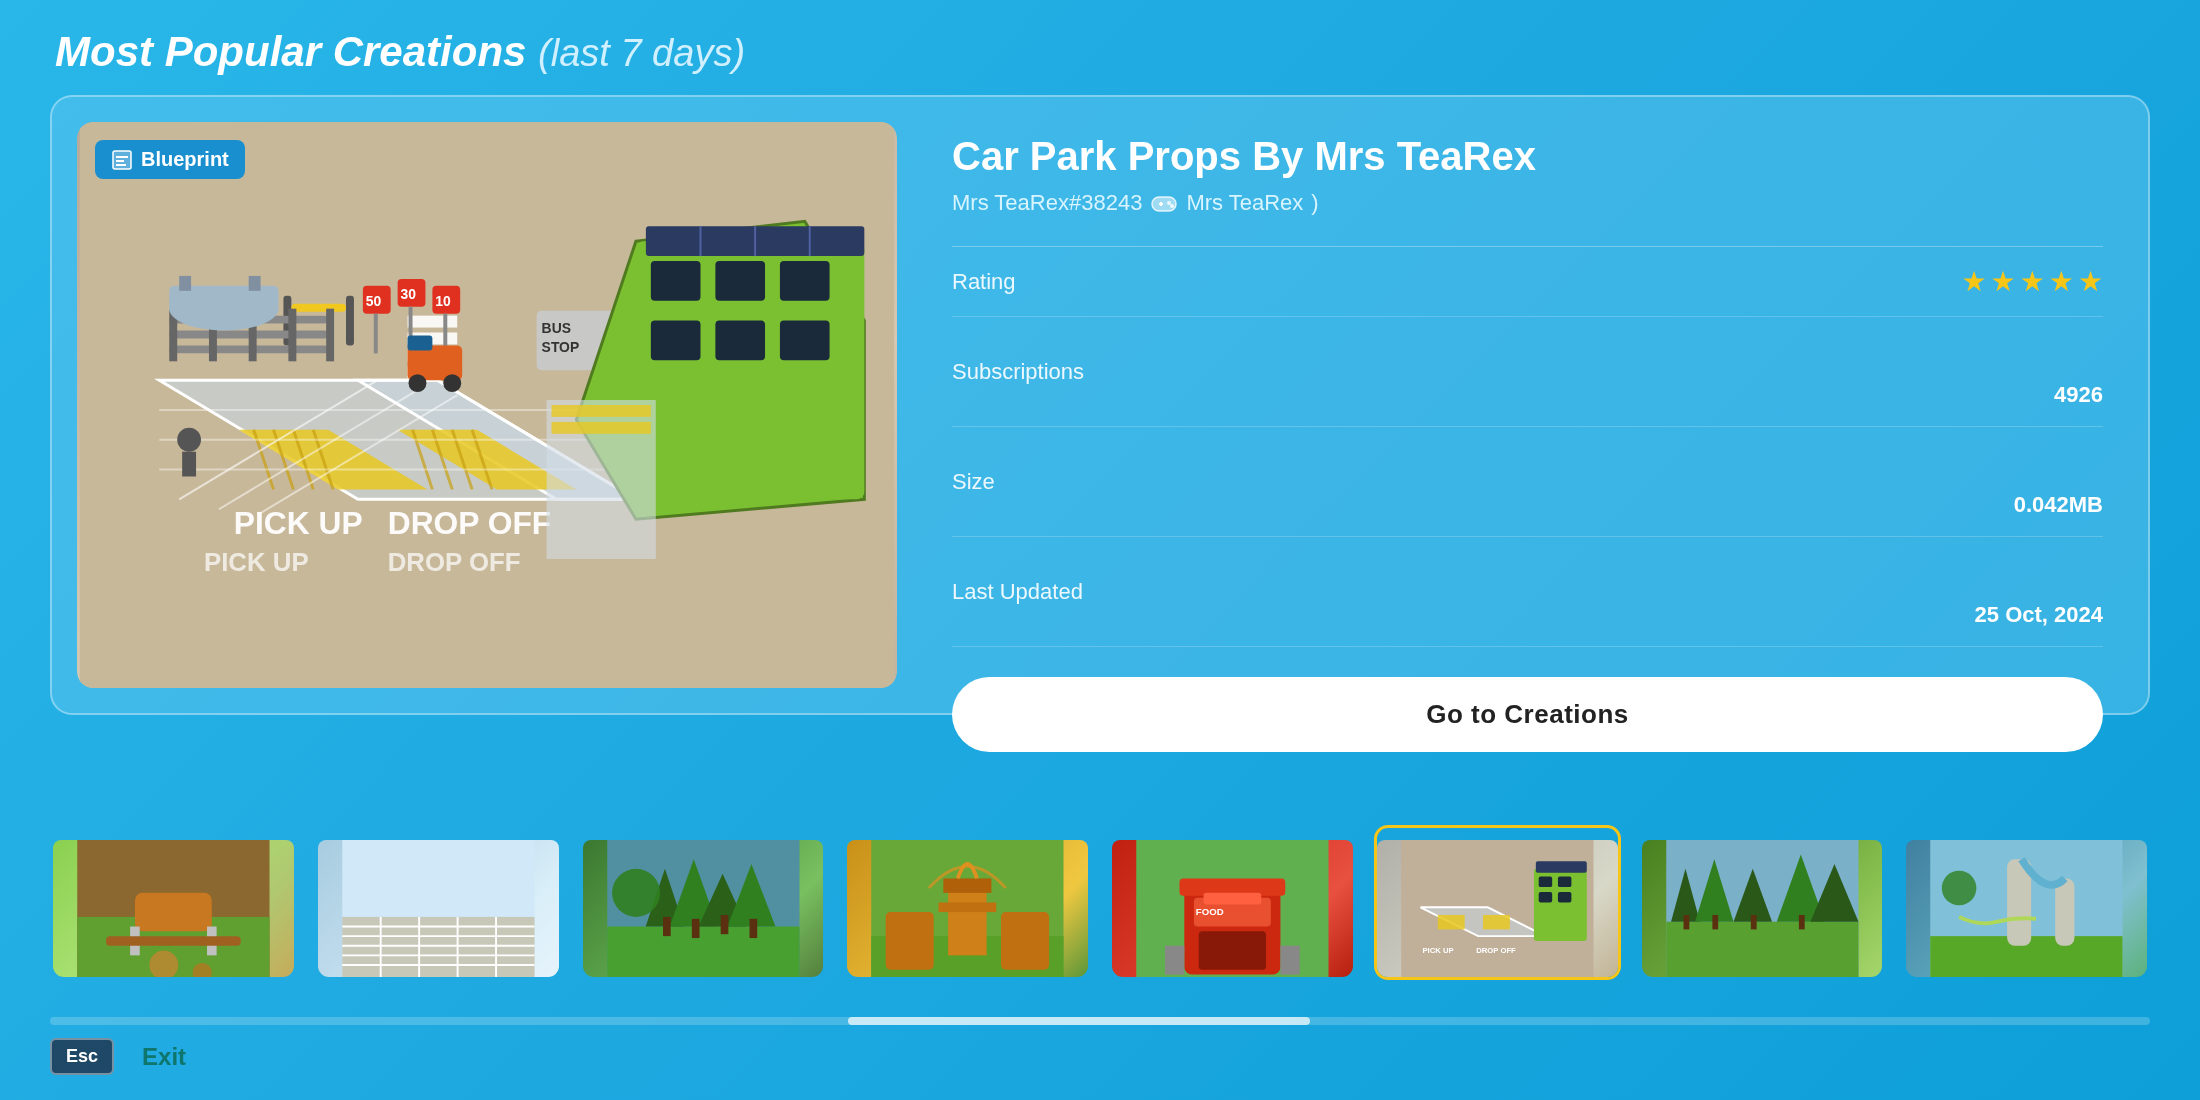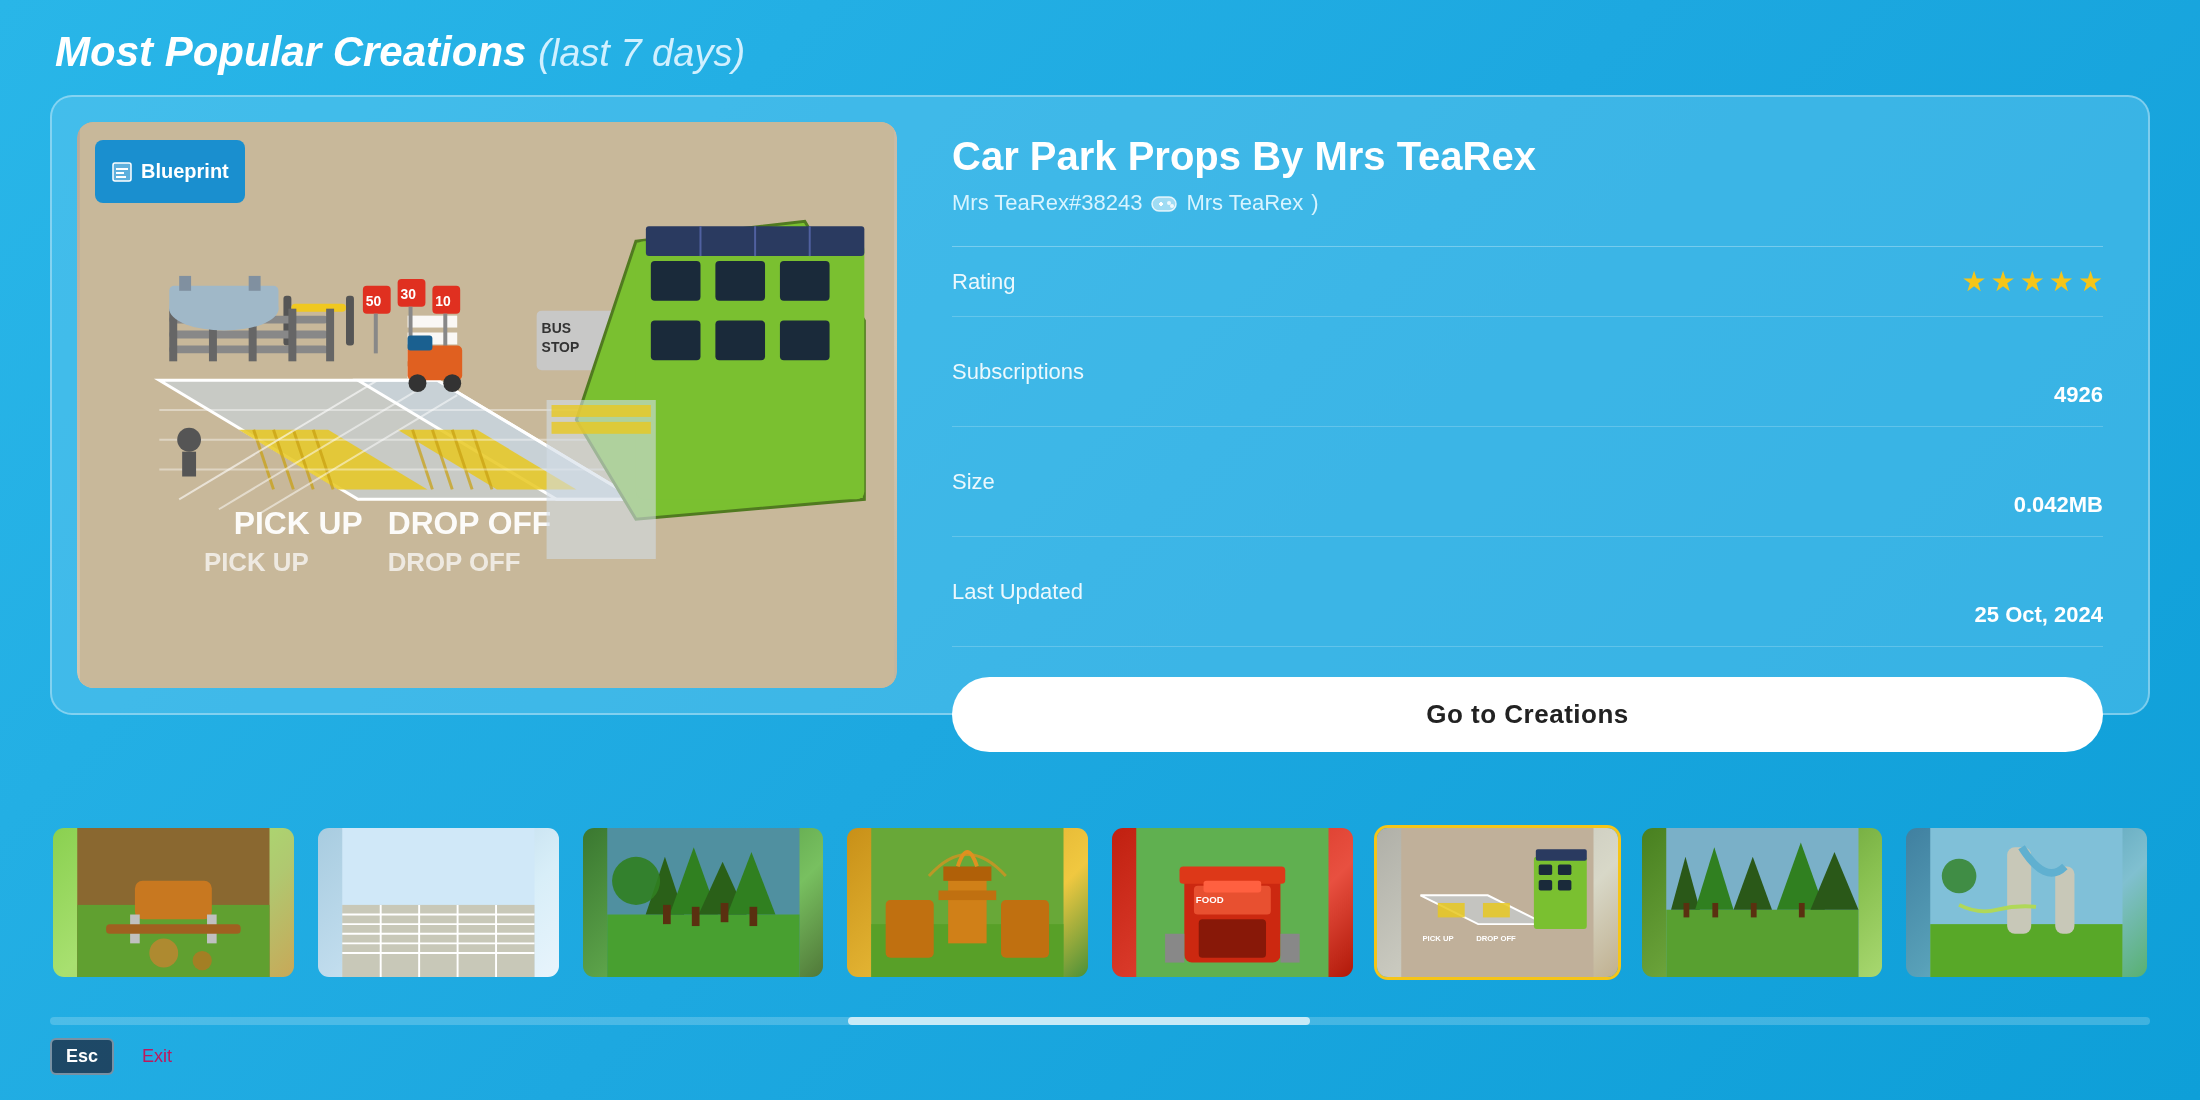--- a/index.html
+++ b/index.html
@@ -69,21 +69,21 @@
     }
 
     .blueprint-badge {
       position: absolute;
       top: 18px;
       left: 18px;
       background: #1a8fcf;
       color: #fff;
       font-size: 20px;
       font-weight: 700;
-      padding: 20px 16px;
+      padding: 8px 16px;
       border-radius: 8px;
       display: flex;
       align-items: center;
       gap: 8px;
       z-index: 10;
     }
 
     .blueprint-icon {
       width: 22px;
       height: 22px;
@@ -193,20 +193,21 @@
     }
 
     .thumb-item.active {
       border: 3px solid #f5c518;
     }
 
     .thumb-bg {
       width: 100%;
       height: 100%;
       border-radius: 8px;
+      margin-top: 12px;
     }
 
     
     .scroll-bar-track {
       position: absolute;
       bottom: 75px;
       left: 50px;
       right: 50px;
       height: 8px;
       background: rgba(255,255,255,0.2);
@@ -236,23 +237,23 @@
       background: rgba(30,30,50,0.7);
       color: #fff;
       font-size: 18px;
       font-weight: 700;
       padding: 6px 14px;
       border-radius: 6px;
       border: 2px solid rgba(255,255,255,0.4);
     }
 
     .esc-label {
-      color: #be185d;
-      font-size: 18px;
-      font-weight: 400;
+      color: #0f766e;
+      font-size: 24px;
+      font-weight: 700;
     }
   </style>
 </head>
 <body>
 
 <h1 class="page-title">
   <span>Most Popular Creations</span>
   <span class="subtitle">(last 7 days)</span>
 </h1>
 

